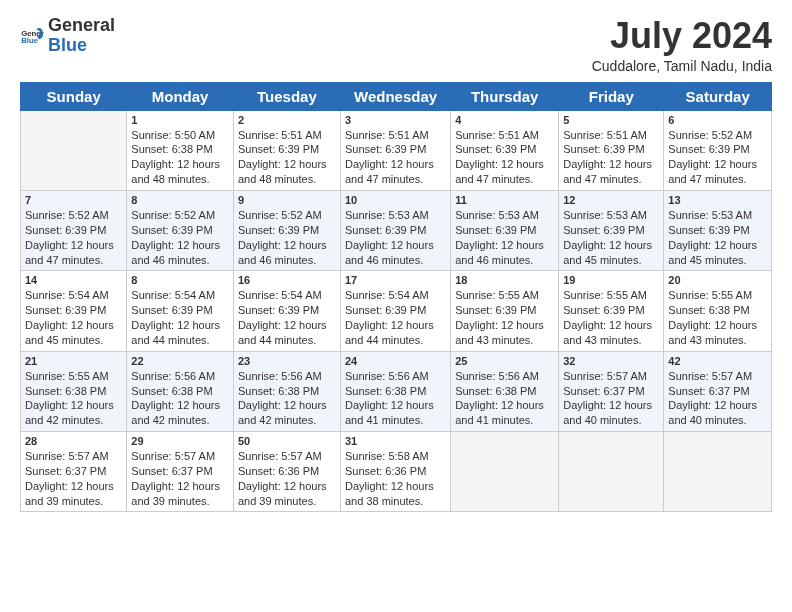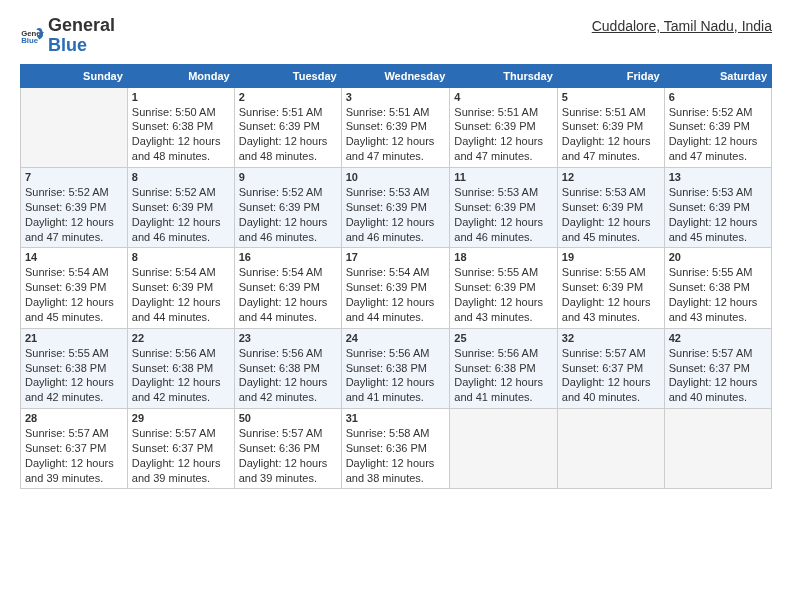--- a/index.html
+++ b/index.html
@@ -46,34 +46,33 @@
     .month-year {
       font-size: 36px;
       font-weight: bold;
       color: #333;
       line-height: 1.1;
     }
     .location {
       font-size: 14px;
       color: #333;
       margin-top: 2px;
-      text-decoration: underline;
     }
     .calendar {
       width: 100%;
       border-collapse: collapse;
       font-size: 10px;
     }
     .calendar thead tr th {
       background: #2a6cb5;
       color: #fff;
-      font-size: 11px;
+      font-size: 15px;
       font-weight: bold;
       padding: 5px 4px;
-      text-align: right;
+      text-align: center;
       border: 1px solid #2a6cb5;
     }
     .calendar tbody tr td {
       border: 1px solid #ccc;
       vertical-align: top;
       padding: 3px 4px;
       width: 113px;
       min-height: 70px;
       background: #fff;
     }
@@ -112,20 +111,21 @@
         <text x="2" y="20" font-size="13" font-weight="bold" fill="#333" font-family="Arial">General</text>
         <path d="M28 8 Q36 4 38 14 Q40 22 32 26 L28 20 Q34 18 33 13 Q32 9 28 10 Z" fill="#2a6cb5"></path>
         <text x="2" y="32" font-size="13" font-weight="bold" fill="#2a6cb5" font-family="Arial">Blue</text>
       </svg>
       <div style="display:flex;flex-direction:column;line-height:1.1;">
         <span class="logo-text-general">General</span>
         <span class="logo-text-blue">Blue</span>
       </div>
     </div>
     <div class="title-block">
+      <div class="month-year">July 2024</div>
       <div class="location">Cuddalore, Tamil Nadu, India</div>
     </div>
   </div>
 
   <table class="calendar">
     <thead>
       <tr>
       <th>Sunday</th>
           <th>Monday</th>
           <th>Tuesday</th>

